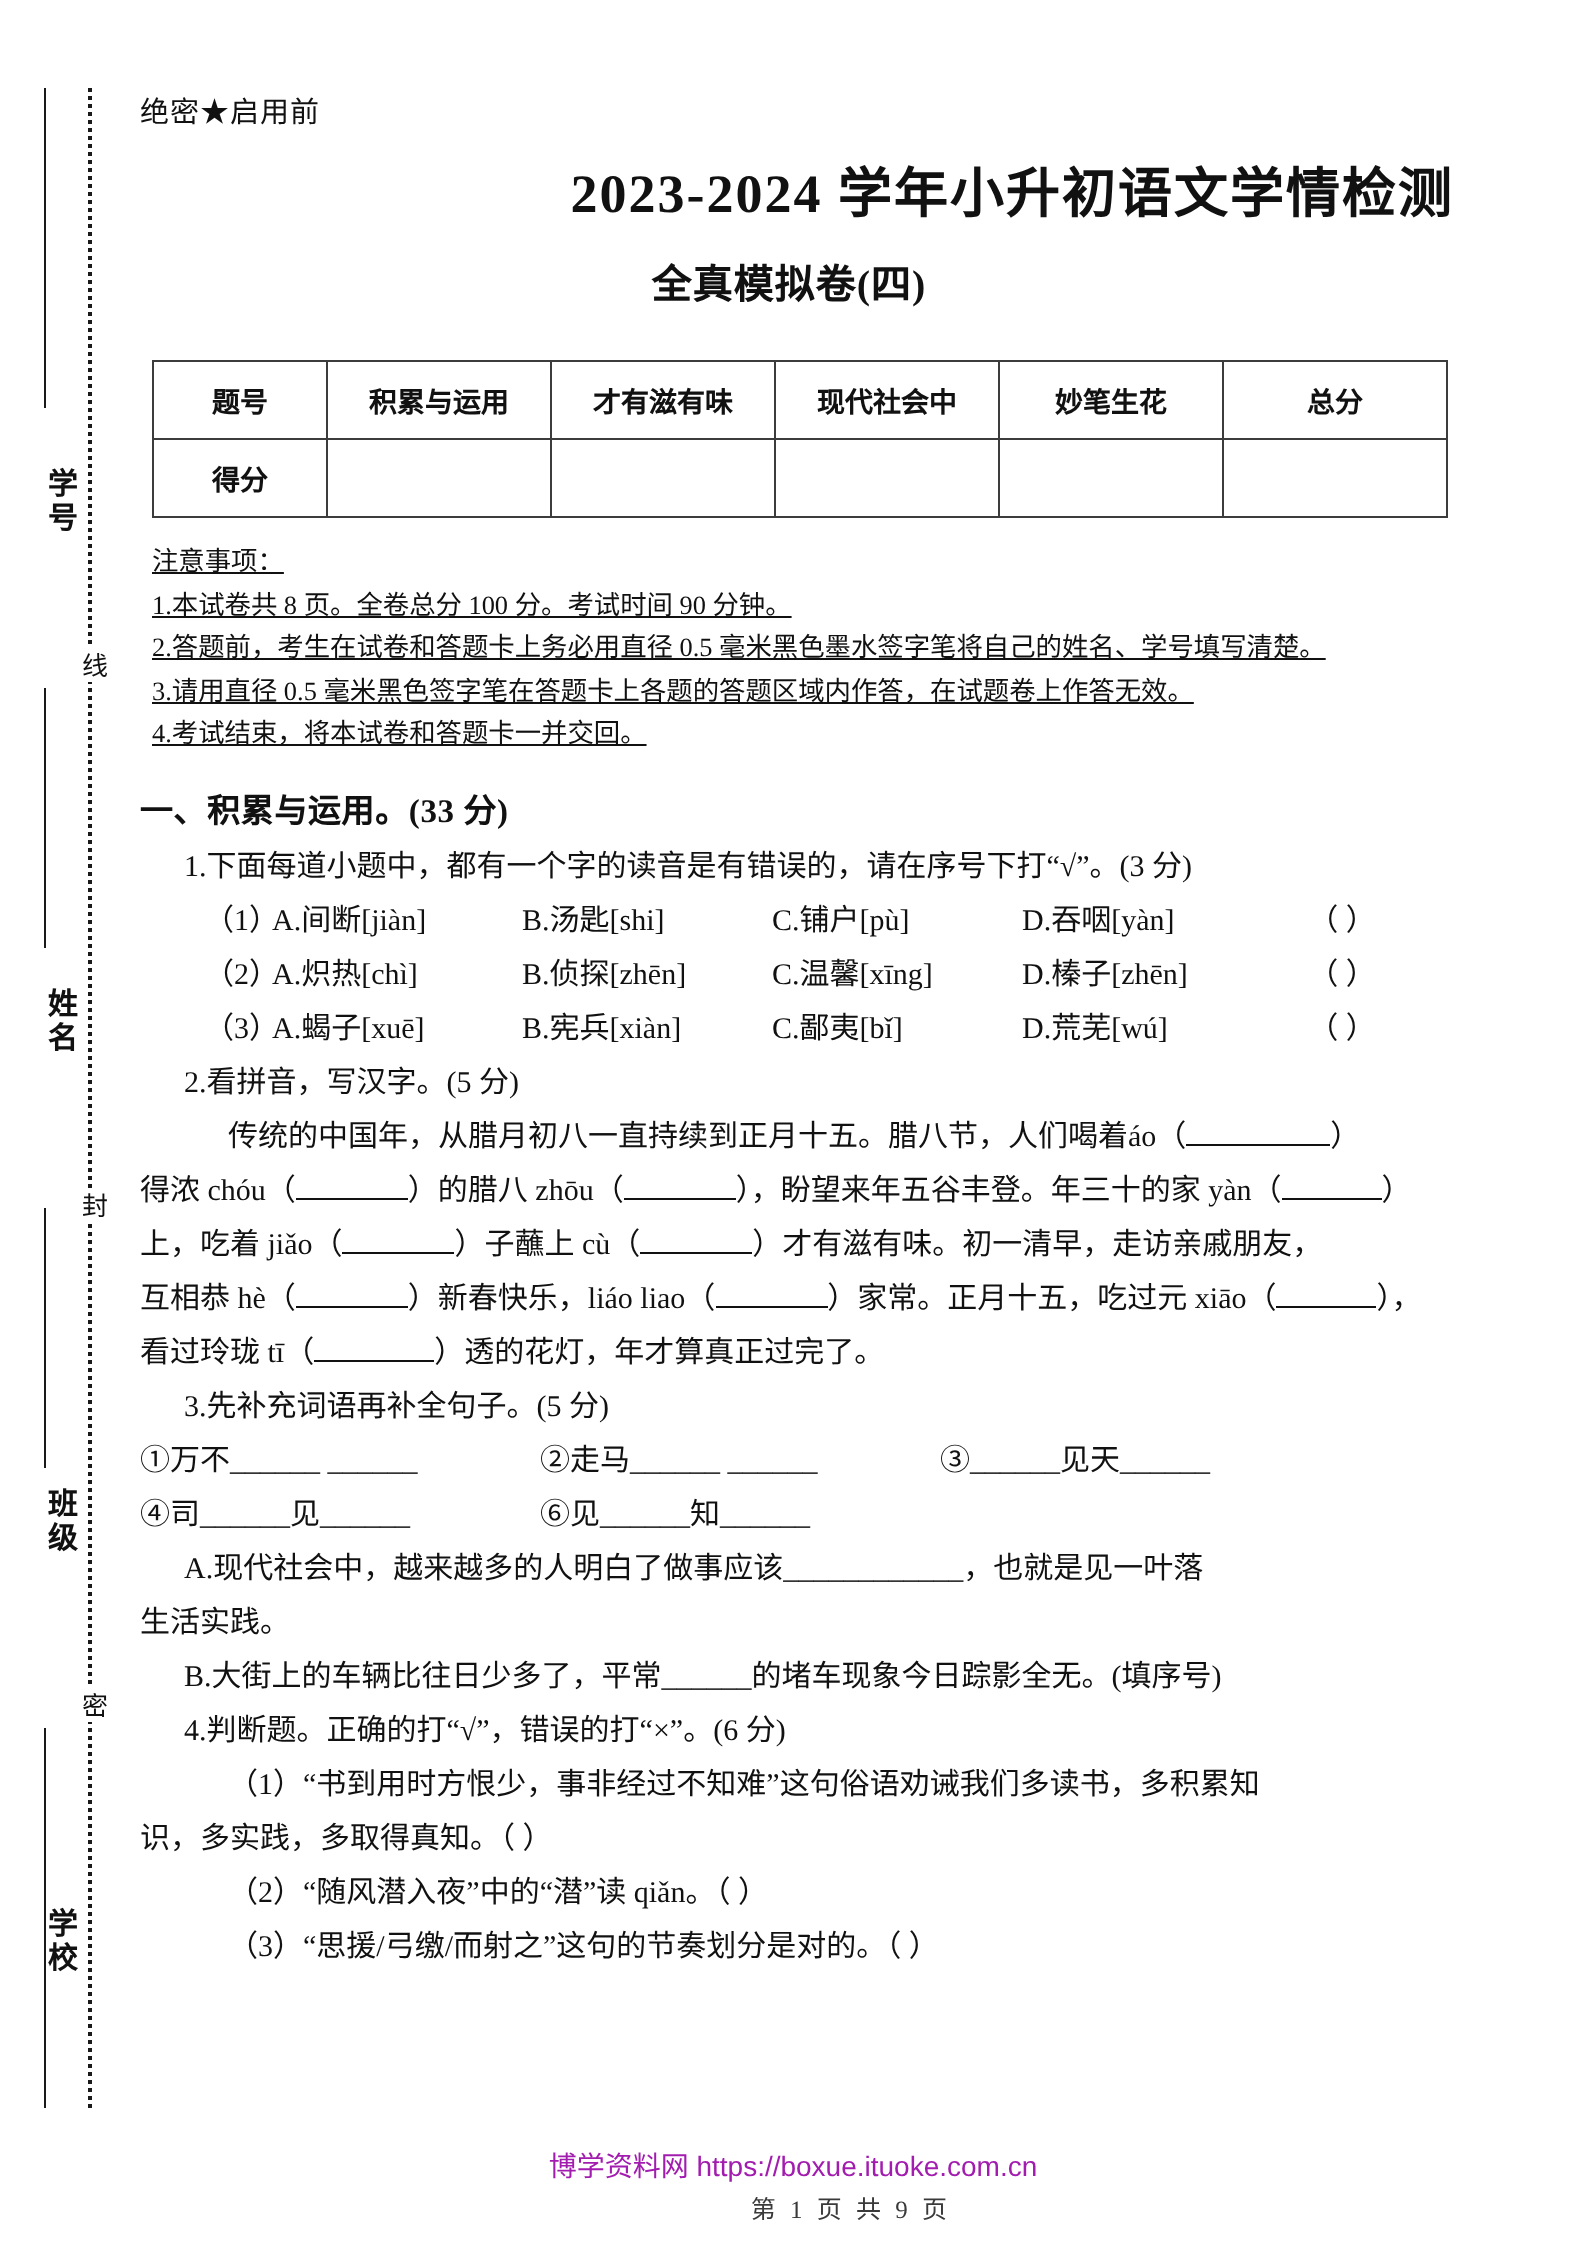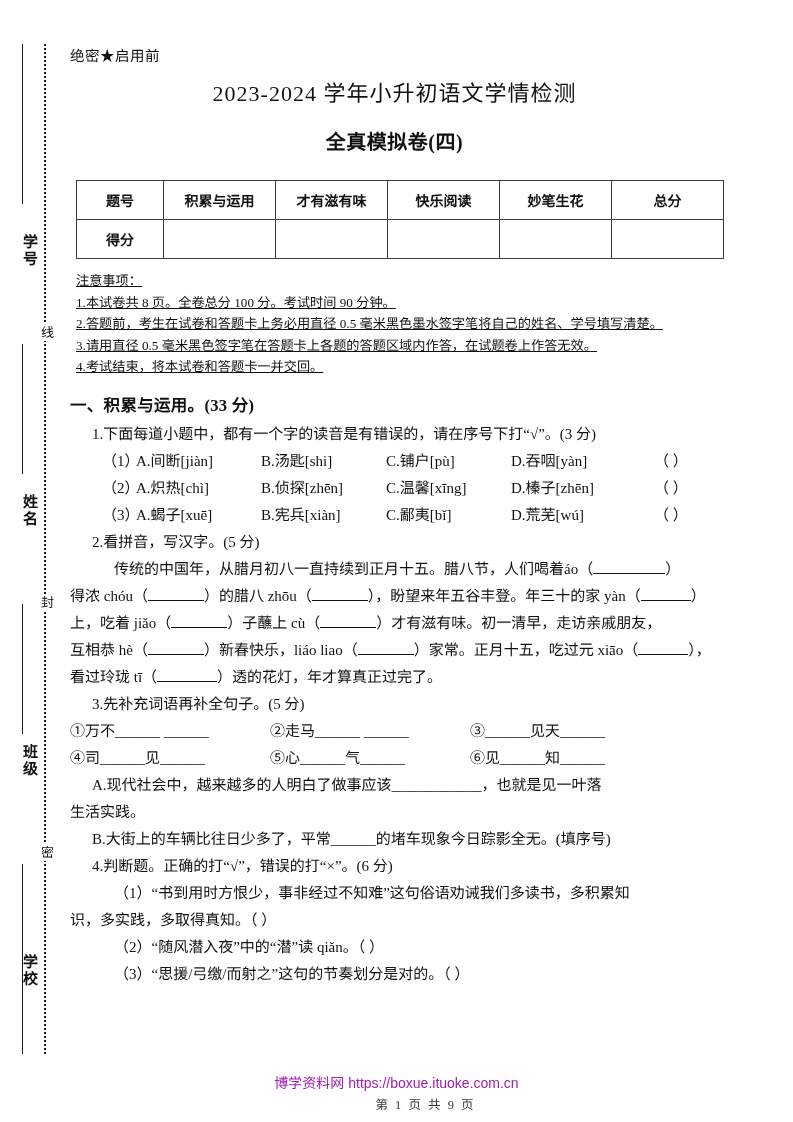--- a/index.html
+++ b/index.html
@@ -79,23 +79,23 @@
     top: 44px;
     font-size: 14.5px;
     letter-spacing: 0.5px;
     font-family: "Liberation Serif", "DejaVu Serif", serif;
   }
   #main-title {
     position: absolute;
     left: 0;
     top: 75px;
     width: 665px;
-    text-align: center;
-    font-size: 22px;
-    font-weight: normal;
+    text-align: right;
+    font-size: 27px;
+    font-weight: bold;
     letter-spacing: 1px;
     font-family: "Liberation Serif", "DejaVu Serif", serif;
   }
   #sub-title {
     position: absolute;
     left: 0;
     top: 126px;
     width: 665px;
     text-align: center;
     font-size: 20px;
@@ -230,21 +230,21 @@
   <div id="secret-line">绝密★启用前</div>
   <div id="main-title">2023-2024 学年小升初语文学情检测</div>
   <div id="sub-title">全真模拟卷(四)</div>
 
   <table id="score-table">
     <tbody>
       <tr>
         <td class="rowhead">题号</td>
         <td>积累与运用</td>
         <td>才有滋有味</td>
-        <td>快乐阅读</td>
+        <td>现代社会中</td>
         <td>妙笔生花</td>
         <td>总分</td>
       </tr>
       <tr>
         <td class="rowhead">得分</td>
         <td class="blank"></td>
         <td class="blank"></td>
         <td class="blank"></td>
         <td class="blank"></td>
         <td class="blank"></td>
@@ -309,21 +309,20 @@
     </div>
 
     <div class="q-line indent1">3.先补充词语再补全句子。(5 分)</div>
     <div class="cloze-row">
       <span class="cell">①万不______  ______</span>
       <span class="cell">②走马______  ______</span>
       <span class="cell">③______见天______</span>
     </div>
     <div class="cloze-row">
       <span class="cell">④司______见______</span>
-      <span class="cell">⑤心______气______</span>
       <span class="cell">⑥见______知______</span>
     </div>
     <div class="q-line indent1">A.现代社会中，越来越多的人明白了做事应该____________，也就是见一叶落</div>
     <div class="q-line">生活实践。</div>
     <div class="q-line indent1">B.大街上的车辆比往日少多了，平常______的堵车现象今日踪影全无。(填序号)</div>
 
     <div class="q-line indent1">4.判断题。正确的打“√”，错误的打“×”。(6 分)</div>
     <div class="q-line indent2">（1）“书到用时方恨少，事非经过不知难”这句俗语劝诫我们多读书，多积累知</div>
     <div class="q-line">识，多实践，多取得真知。（      ）</div>
     <div class="q-line indent2">（2）“随风潜入夜”中的“潜”读 qiǎn。（      ）</div>

